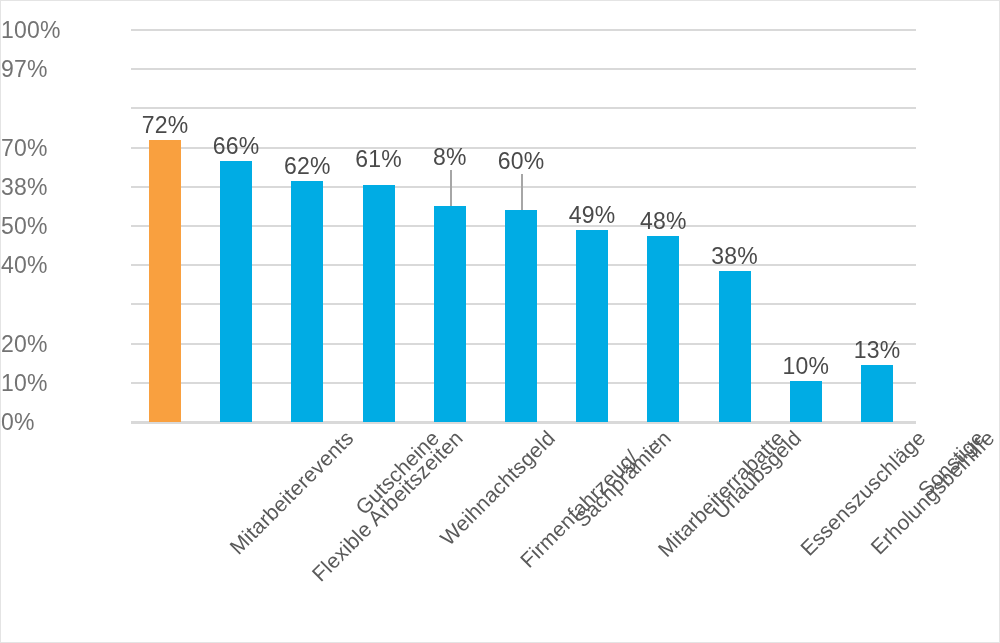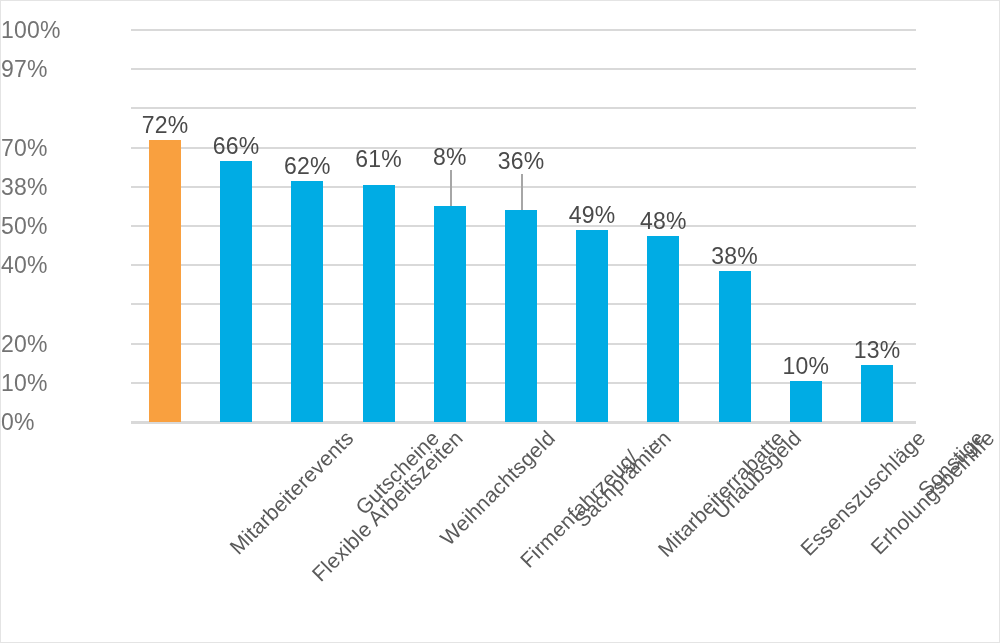--- a/index.html
+++ b/index.html
@@ -140,21 +140,21 @@
       <div class="bar" title="Flexible Arbeitszeiten 66%" style="left: 89.2px; height: 260.68px;"></div>
       <div class="data-label" style="left: 105.2px; top: 103.32px;">66%</div>
       <div class="bar" title="Gutscheine 62%" style="left: 160.4px; height: 241.08px;"></div>
       <div class="data-label" style="left: 176.4px; top: 122.92px;">62%</div>
       <div class="bar" title="Weihnachtsgeld 61%" style="left: 231.6px; height: 237.16px;"></div>
       <div class="data-label" style="left: 247.6px; top: 116px;">61%</div>
       <div class="bar" title="Firmenfahrzeug/ … 55%" style="left: 302.8px; height: 215.6px;"></div>
       <div class="data-label" style="left: 318.8px; top: 114.4px;">8%</div>
       <div class="leader-line" style="left: 318.8px; top: 140.4px; height: 36px;"></div>
       <div class="bar" title="Sachprämien 54%" style="left: 374px; height: 211.68px;"></div>
-      <div class="data-label" style="left: 390px; top: 118.32px;">36%</div>
+      <div class="data-label" style="left: 390px; top: 118.32px;">60%</div>
       <div class="leader-line" style="left: 390px; top: 144.32px; height: 36px;"></div>
       <div class="bar" title="Mitarbeiterrabatte 49%" style="left: 445.2px; height: 192.08px;"></div>
       <div class="data-label" style="left: 461.2px; top: 171.92px;">49%</div>
       <div class="bar" title="Urlaubsgeld 48%" style="left: 516.4px; height: 186.2px;"></div>
       <div class="data-label" style="left: 532.4px; top: 177.8px;">48%</div>
       <div class="bar" title="Essenszuschläge 38%" style="left: 587.6px; height: 150.92px;"></div>
       <div class="data-label" style="left: 603.6px; top: 213.08px;">38%</div>
       <div class="bar" title="Erholungsbeihilfe 10%" style="left: 658.8px; height: 41.16px;"></div>
       <div class="data-label" style="left: 674.8px; top: 322.84px;">10%</div>
       <div class="bar" title="Sonstige 13%" style="left: 730px; height: 56.84px;"></div>

